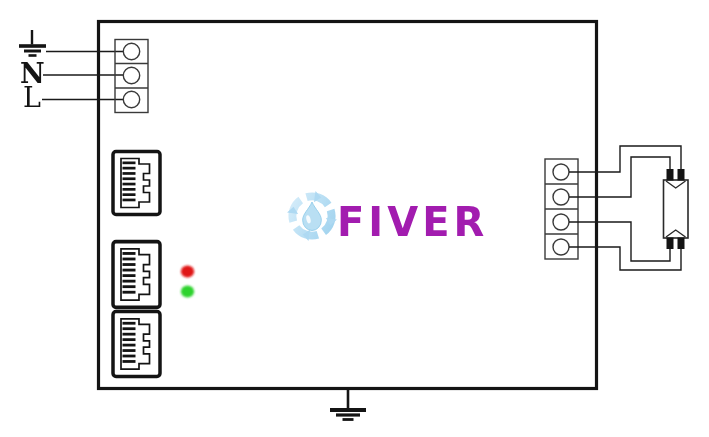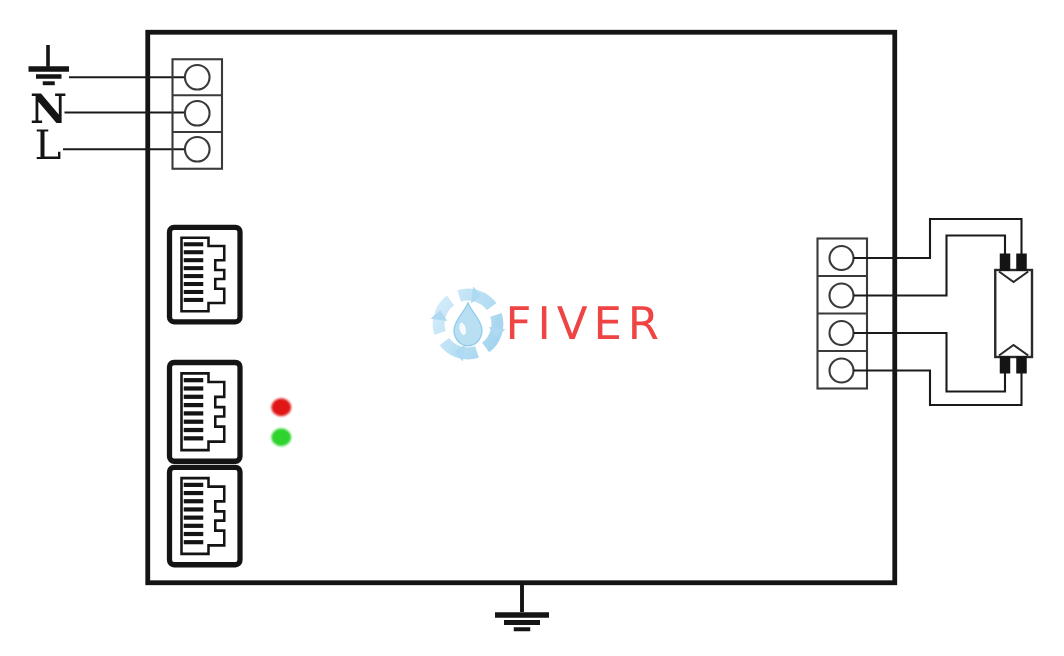--- a/index.html
+++ b/index.html
@@ -10,21 +10,21 @@
   svg.wiring{position:absolute;left:0;top:0;}
   .lbl{
     position:absolute;color:#141414;line-height:1;
     font-family:"DejaVu Serif","Liberation Serif",serif;
   }
   .lbl-n{left:20px;top:60px;font-size:27px;font-weight:700;}
   .lbl-l{left:23px;top:84px;font-size:27px;font-weight:400;}
   .wm-text{
     position:absolute;left:337px;top:199px;
     font-family:"DejaVu Sans","Liberation Sans",sans-serif;
-    font-size:30px;font-weight:400;letter-spacing:4px;color:#ef4444;
+    font-size:40px;font-weight:700;letter-spacing:4px;color:#a21caf;
   }
   .wm-logo{position:absolute;left:283px;top:188px;}
 </style>
 </head>
 <body>
 
 <div class="stage">
 
   <svg class="wiring" width="709" height="437" viewBox="0 0 709 437">
     <defs>

